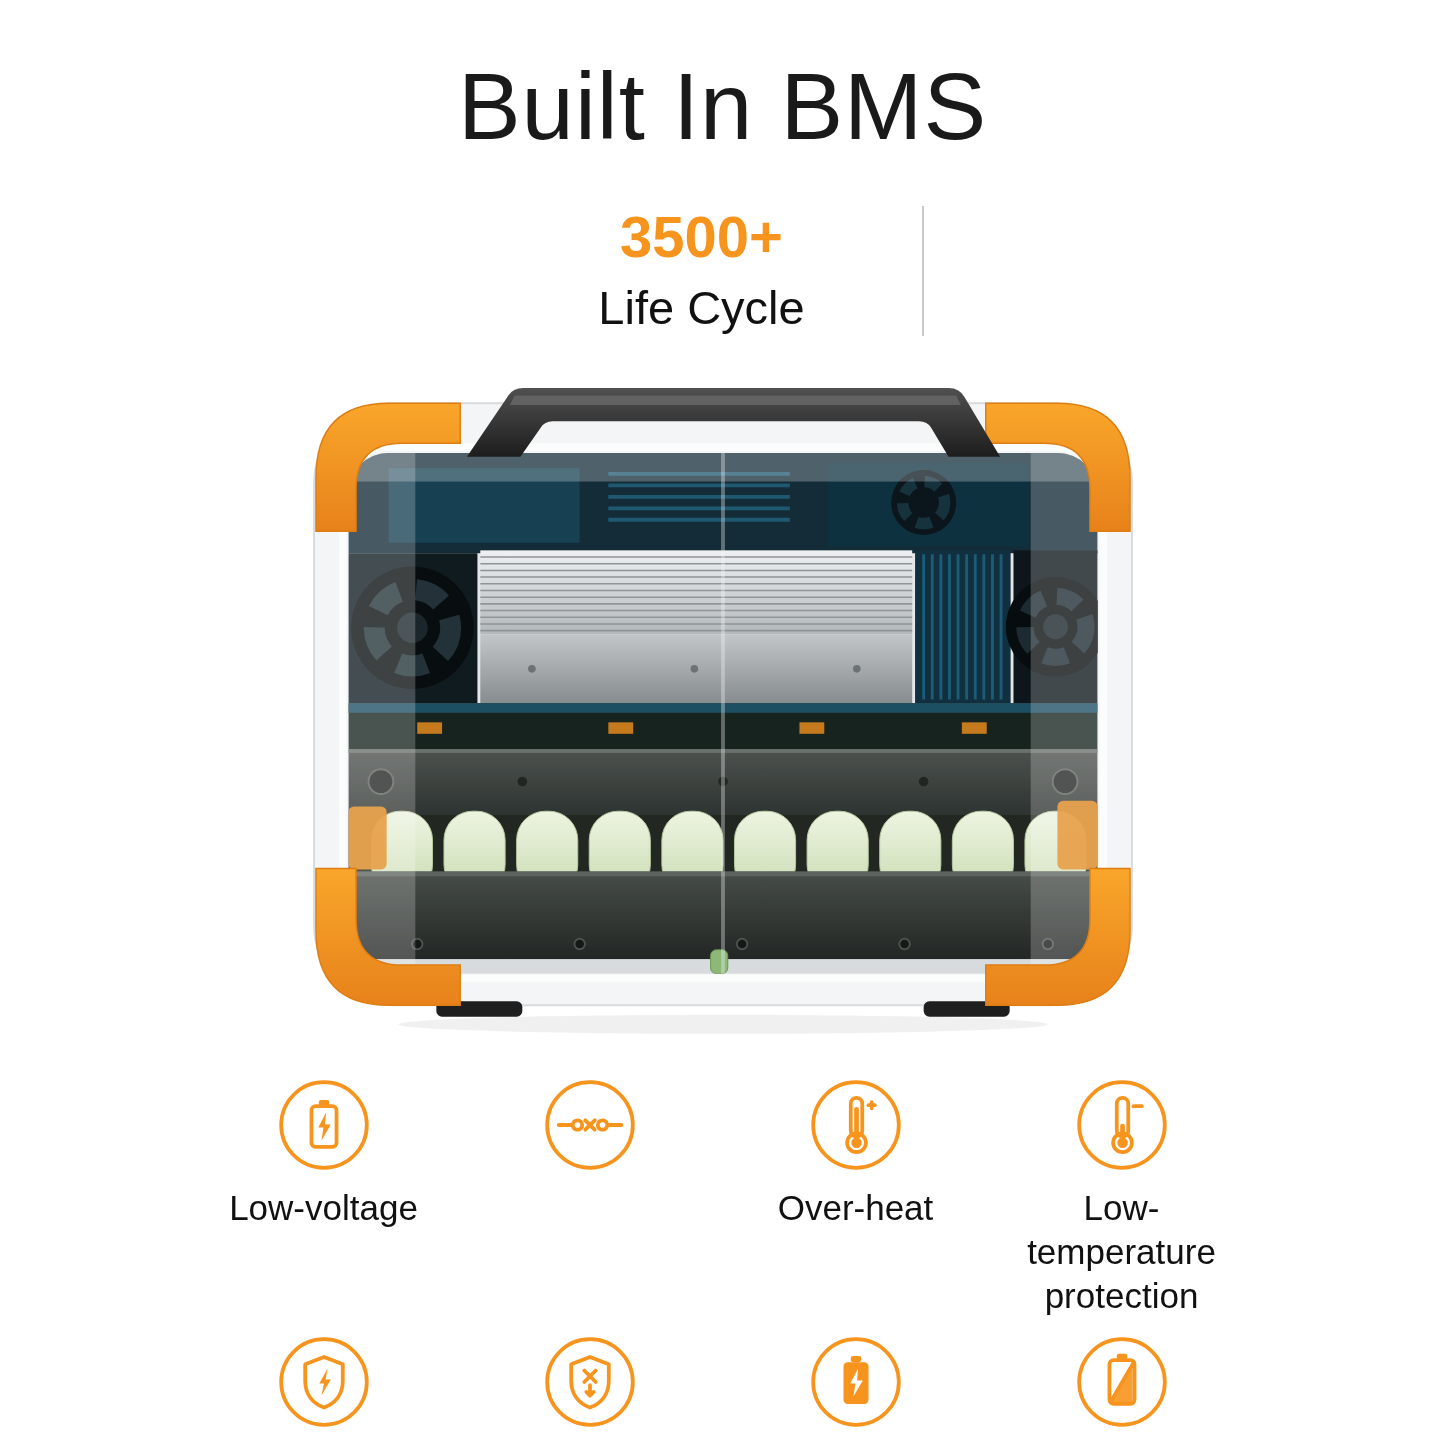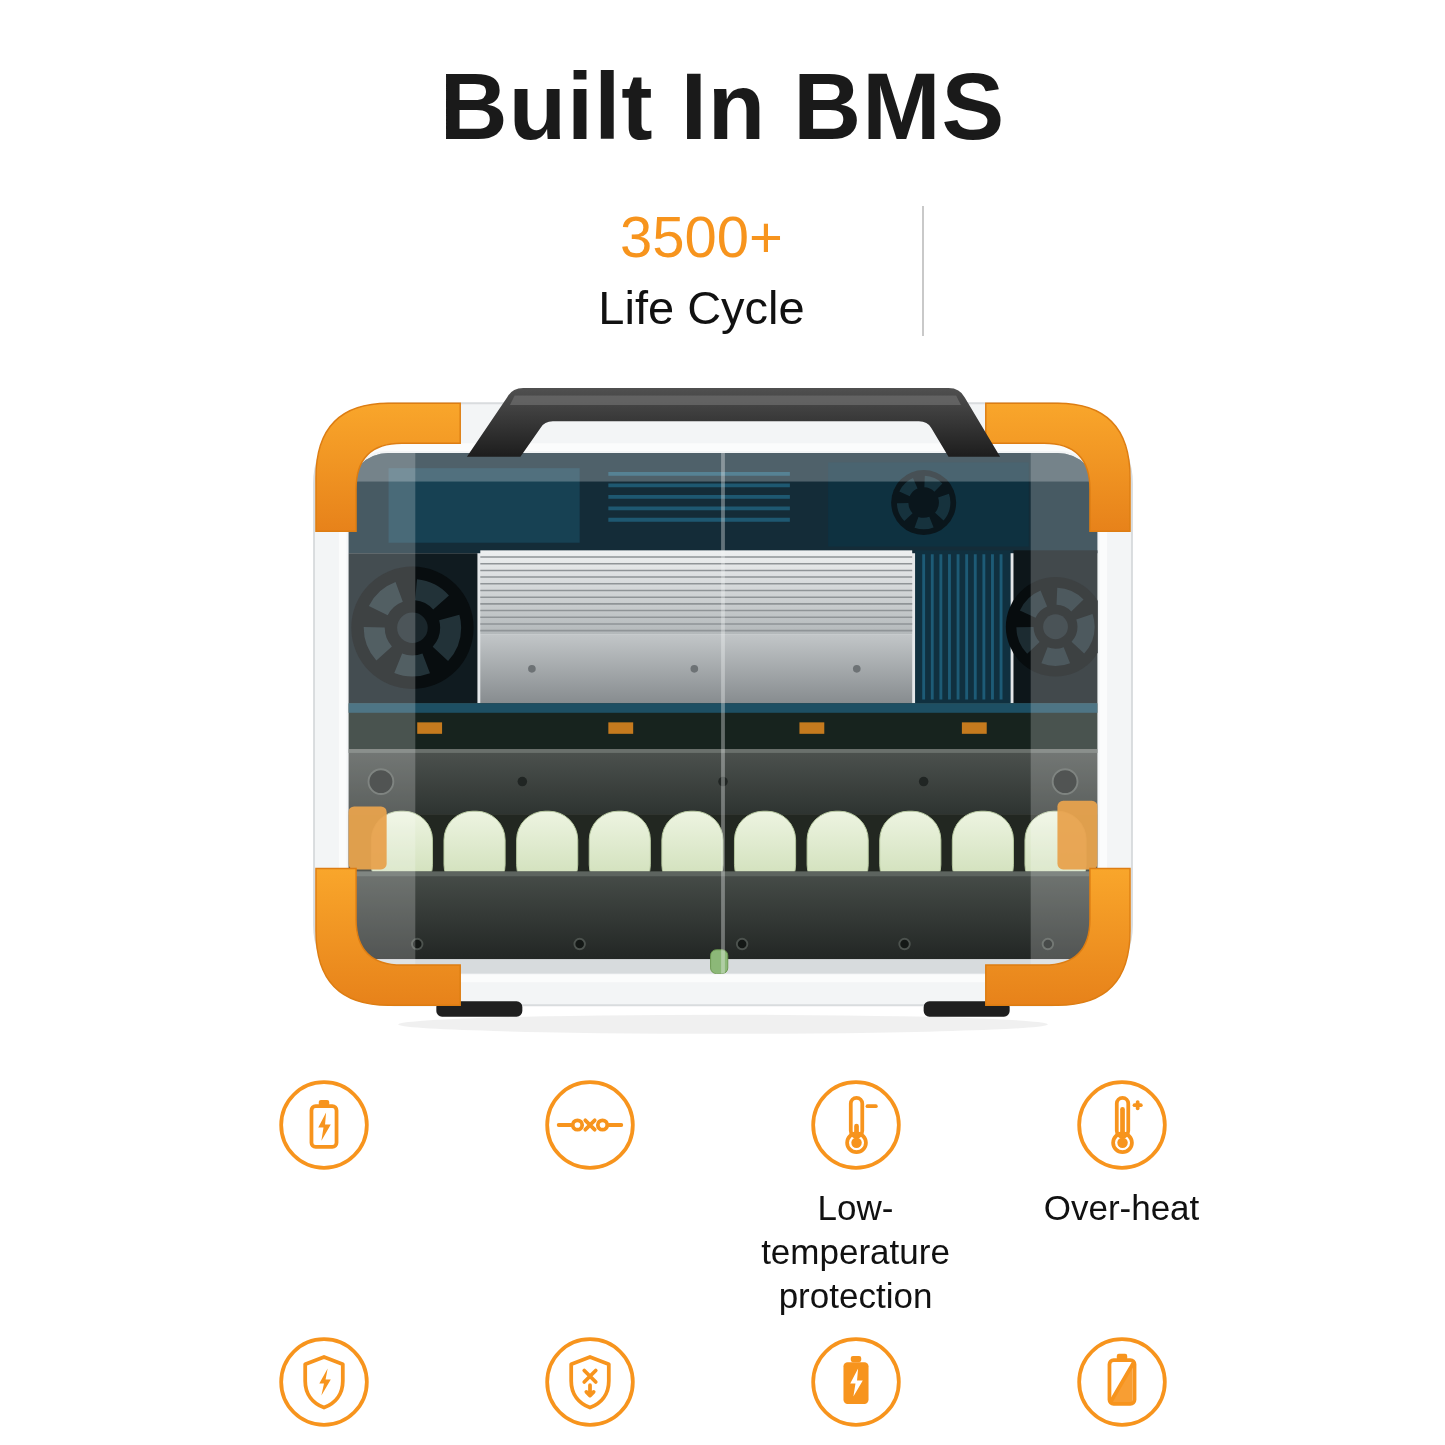--- a/index.html
+++ b/index.html
@@ -4,28 +4,28 @@
 <style>
   * { margin:0; padding:0; box-sizing:border-box; }
   html,body { background:#ffffff; }
   .page {
     position:relative; width:1445px; height:1445px; margin:0 auto;
     background:#ffffff; overflow:hidden;
     font-family:"Liberation Sans", sans-serif; color:#1a1a1a;
   }
   .title {
     margin-top:55px; text-align:center;
-    font-size:94px; font-weight:700; letter-spacing:1px; color:#1a1a1a;
+    font-size:94px; font-weight:400; letter-spacing:1px; color:#1a1a1a;
     line-height:1.1;
   }
   .stats {
     margin-top:48px; display:flex; justify-content:center; align-items:center;
   }
   .stat { width:400px; text-align:center; }
-  .stat-value { font-size:58px; font-weight:400; color:#F7941D; line-height:1.05; }
+  .stat-value { font-size:58px; font-weight:700; color:#F7941D; line-height:1.05; }
   .stat-label { font-size:47px; font-weight:400; color:#111111; margin-top:12px; }
   .stat-divider { width:2px; height:130px; background:#c9c9c9; margin:0 20px; }
   .product-wrap { margin:50px auto 0; width:860px; }
   .product-wrap svg { display:block; width:860px; height:auto; }
   .features {
     width:1064px; margin:42px auto 0;
     display:grid; grid-template-columns:repeat(4,1fr); row-gap:18px;
     justify-items:center; align-items:start; text-align:center;
   }
   .feature { width:100%; }
@@ -261,40 +261,41 @@
       </g>
     </svg>
   </div>
 
   <div class="features">
 
     <div class="feature">
       <svg class="fi" viewBox="0 0 90 90">
           <use href="#ic-battery-lightning"></use>
         </svg>
+      <div class="flabel">Low-voltage</div>
     </div>
 
     <div class="feature">
       <svg class="fi" viewBox="0 0 90 90">
           <use href="#ic-short-circuit"></use>
         </svg>
     </div>
 
     <div class="feature">
       <svg class="fi" viewBox="0 0 90 90">
+          <use href="#ic-thermo-high"></use>
+        </svg>
+      <div class="flabel">Over-heat</div>
+    </div>
+
+    <div class="feature">
+      <svg class="fi" viewBox="0 0 90 90">
           <use href="#ic-thermo-low"></use>
         </svg>
       <div class="flabel">Low-temperature protection</div>
-    </div>
-
-    <div class="feature">
-      <svg class="fi" viewBox="0 0 90 90">
-          <use href="#ic-thermo-high"></use>
-        </svg>
-      <div class="flabel">Over-heat</div>
     </div>
 
     <div class="feature">
       <svg class="fi" viewBox="0 0 90 90">
           <use href="#ic-shield-lightning"></use>
         </svg>
       <div class="flabel">Over-voltage</div>
     </div>
 
     <div class="feature">

